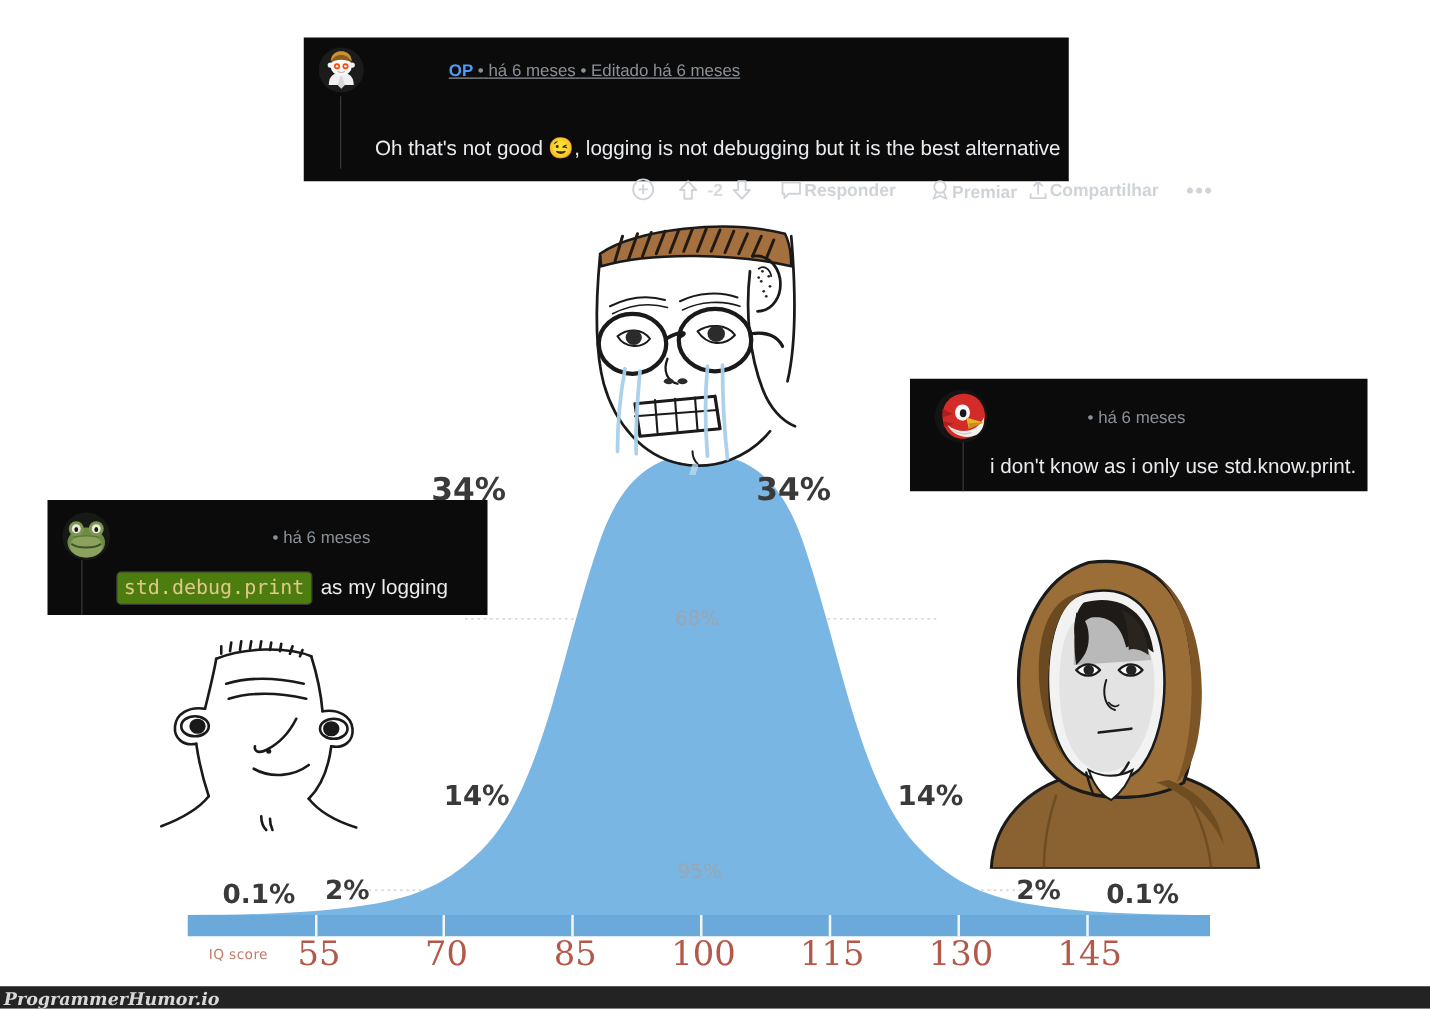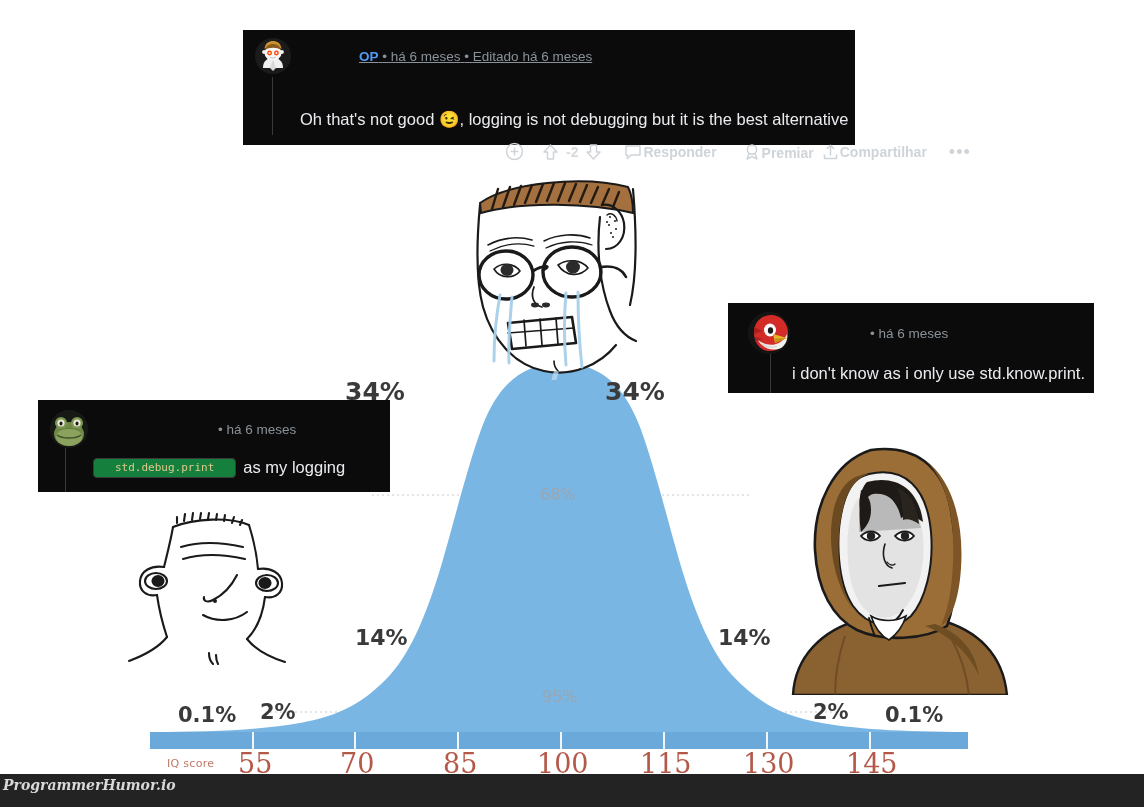--- a/index.html
+++ b/index.html
@@ -81,42 +81,42 @@
     white-space: nowrap;
     line-height: 1.3;
   }
   .thread-line {
     position:absolute;
     width: 1px;
     background: #39393b;
   }
   code.inline {
     font-family: "DejaVu Sans Mono", monospace;
-    font-size: 11px;
-    background: #15803d;
+    font-size: 16px;
+    background: #4d7c0f;
     border: 1px solid #3a3a3d;
     border-radius: 4px;
-    padding: 2px 21px;
+    padding: 2px 5px;
     color: #e0c88a;
     white-space: nowrap;
   }
   .actions { display:flex; align-items:center; gap: 0; }
   .act {
     display:flex; align-items:center; gap:1px;
     color:#cfd4d9; font-size:14px; font-weight:bold;
     white-space:nowrap;
   }
   .act svg { display:block; }
   .score { font-size:14px; font-weight:bold; color:#d7dadd; }
   .dots-btn { color:#cfd4d9; font-size:18px; line-height:1; letter-spacing:1px; }
 
   
   .watermark {
     position:absolute; left:0; bottom:0;
-    width:1144px; height:33px;
+    width:1144px; height:18px;
     background:#232323;
   }
   .watermark span {
     position:absolute; left:3px; top:3px;
     font-family: "DejaVu Serif", serif;
     font-style: italic;
     font-weight: bold;
     font-size: 14px;
     color:#d8d8d8;
   }

